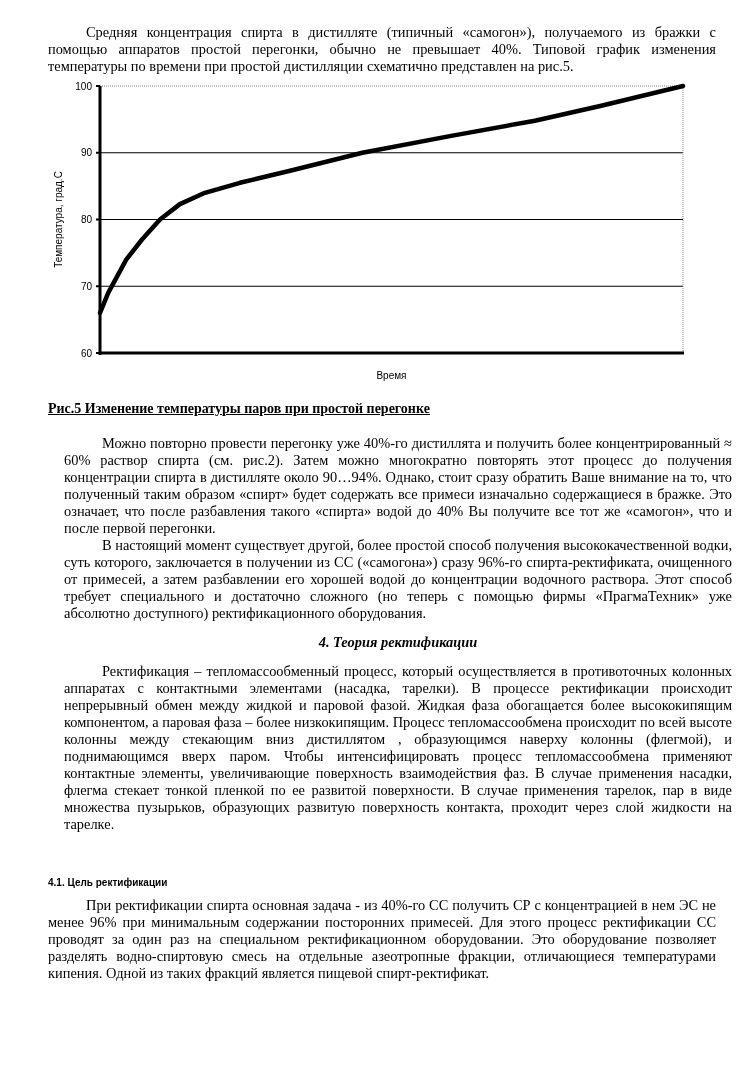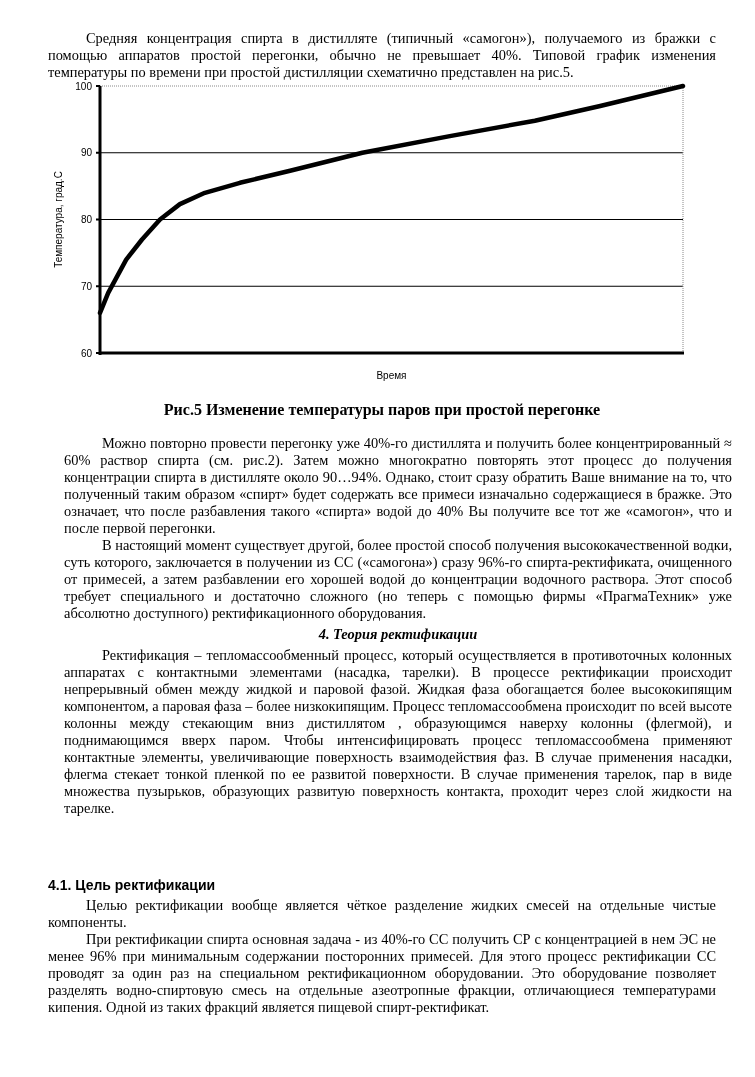--- a/index.html
+++ b/index.html
@@ -6,35 +6,35 @@
   body { width: 755px; height: 1077px; position: relative; overflow: hidden; color: #000; }
   .page { position: absolute; left: 48px; top: 0; width: 668px; }
   p.para {
     font-family: "Liberation Serif", serif;
     font-size: 14.4px;
     line-height: 17px;
     margin: 0;
     text-align: justify;
     text-indent: 38px;
   }
-  .intro { position: absolute; top: 30px; left: 0; width: 668px; }
+  .intro { position: absolute; top: 24px; left: 0; width: 668px; }
   .chart-wrap { position: absolute; top: 76px; left: 0; width: 668px; height: 312px; }
   .chart-wrap svg { position: absolute; left: 0; top: 0; }
   .caption {
-    position: absolute; top: 401px; left: 0; width: 668px; text-align: center;
-    font-family: "Liberation Serif", serif; font-weight: bold; font-size: 16px;
+    position: absolute; top: 401px; left: 0; width: 668px; text-align: left;
+    font-family: "Liberation Serif", serif; font-weight: bold; font-size: 14px; text-decoration: underline;
   }
   .body1 { position: absolute; top: 435px; left: 16px; width: 668px; }
   .section-title {
     text-align: center; font-family: "Liberation Serif", serif;
-    font-style: italic; font-weight: bold; font-size: 14.4px; line-height: 17px; margin: 4px;
+    font-style: italic; font-weight: bold; font-size: 14.4px; line-height: 17px; margin: 12px;
   }
   .subhead {
     position: absolute; top: 877px; left: 0;
-    font-family: "Liberation Sans", sans-serif; font-weight: bold; font-size: 14px;
+    font-family: "Liberation Sans", sans-serif; font-weight: bold; font-size: 10px;
   }
   .body2 { position: absolute; top: 897px; left: 0; width: 668px; }
   .axis-text { font-family: "Liberation Sans", sans-serif; font-size: 10px; fill: #000; }
 </style>
 </head>
 <body>
 
 <div class="page">
 
   <div class="intro">
@@ -77,16 +77,15 @@
   <div class="body1">
     <p class="para">Можно повторно провести перегонку уже 40%-го дистиллята и получить более концентрированный ≈ 60% раствор спирта (см. рис.2). Затем можно многократно повторять этот процесс до получения концентрации спирта в дистилляте около 90…94%. Однако, стоит сразу обратить Ваше внимание на то, что полученный таким образом «спирт» будет содержать все примеси изначально содержащиеся в бражке. Это означает, что после разбавления такого «спирта» водой до 40% Вы получите все тот же «самогон», что и после первой перегонки.</p>
     <p class="para">В настоящий момент существует другой, более простой способ получения высококачественной водки, суть которого, заключается в получении из СС («самогона») сразу 96%-го спирта-ректификата, очищенного от примесей, а затем разбавлении его хорошей водой до концентрации водочного раствора. Этот способ требует специального и достаточно сложного (но теперь с помощью фирмы «ПрагмаТехник» уже абсолютно доступного) ректификационного оборудования.</p>
     <p class="section-title">4. Теория ректификации</p>
     <p class="para">Ректификация – тепломассообменный процесс, который осуществляется в противоточных колонных аппаратах с контактными элементами (насадка, тарелки). В процессе ректификации происходит непрерывный обмен между жидкой и паровой фазой. Жидкая фаза обогащается более высококипящим компонентом, а паровая фаза – более низкокипящим. Процесс тепломассообмена происходит по всей высоте колонны между стекающим вниз дистиллятом , образующимся наверху колонны (флегмой), и поднимающимся вверх паром. Чтобы интенсифицировать процесс тепломассообмена применяют контактные элементы,  увеличивающие поверхность взаимодействия фаз. В случае применения насадки, флегма стекает тонкой пленкой по ее развитой поверхности. В случае применения тарелок, пар в виде множества пузырьков, образующих  развитую поверхность контакта, проходит через слой жидкости на тарелке.</p>
   </div>
 
   <div class="subhead">4.1. Цель ректификации</div>
 
   <div class="body2">
-    <p class="para">Целью ректификации вообще является чёткое разделение жидких смесей на отдельные чистые компоненты.</p>
     <p class="para">При ректификации спирта основная задача -  из 40%-го СС получить СР с концентрацией в нем ЭС не менее 96% при минимальным содержании посторонних примесей. Для этого процесс ректификации СС проводят за один раз на специальном ректификационном оборудовании. Это оборудование позволяет разделять водно-спиртовую смесь на отдельные азеотропные фракции, отличающиеся температурами кипения. Одной из таких фракций является пищевой спирт-ректификат.</p>
   </div>
 </div>
 
 </body></html>

